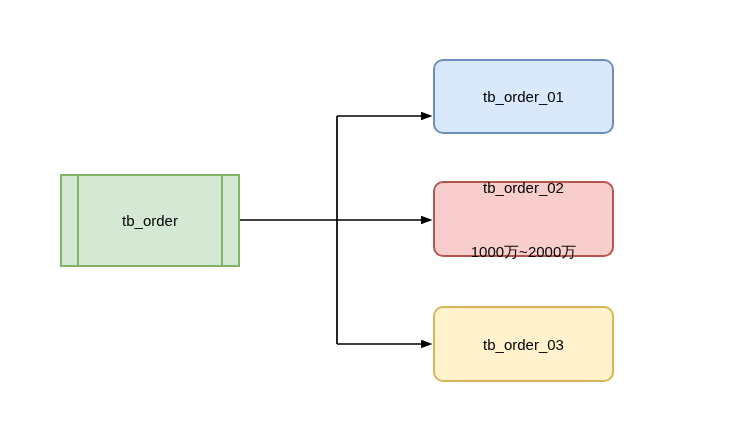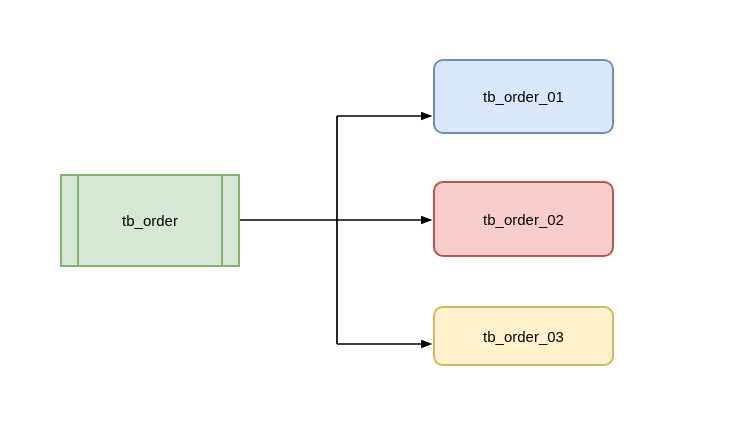--- a/index.html
+++ b/index.html
@@ -58,21 +58,21 @@
   .process .bar.right { right: 15px; }
   .shard {
     left: 433px;
     width: 181px;
     border: 2px solid #999999;
     border-radius: 10px;
     background: #eeeeee;
   }
   .shard.s0 { top: 59px;  height: 75px; }
   .shard.s1 { top: 181px; height: 76px; }
-  .shard.s2 { top: 306px; height: 60px; }
+  .shard.s2 { top: 306px; height: 76px; }
 </style>
 </head>
 <body>
 
 <div class="canvas">
 
   <svg class="connectors" viewBox="0 0 732 421" xmlns="http://www.w3.org/2000/svg">
     <defs>
       <marker id="arrowhead" viewBox="0 0 12 9" refX="0.5" refY="4.5" markerWidth="12" markerHeight="9" markerUnits="userSpaceOnUse" orient="auto">
         <path d="M0,0 L12,4.5 L0,9 Z" style="fill:#000000;stroke:none"></path>
@@ -90,19 +90,20 @@
     <span class="bar right" style="border-left-color: rgb(130, 179, 102);"></span>
     <span>tb_order</span>
   </div>
 
   <div class="node shard s0" style="background: rgb(218, 232, 252); border-color: rgb(108, 142, 191);">
     <span>tb_order_01</span>
   </div>
 
   <div class="node shard s1" style="background: rgb(248, 206, 204); border-color: rgb(184, 84, 80); gap: 43px;">
     <span>tb_order_02</span>
+    <span>1000万~2000万</span>
   </div>
 
   <div class="node shard s2" style="background: rgb(255, 242, 204); border-color: rgb(214, 182, 86);">
     <span>tb_order_03</span>
   </div>
 
 </div>
 
 </body></html>

